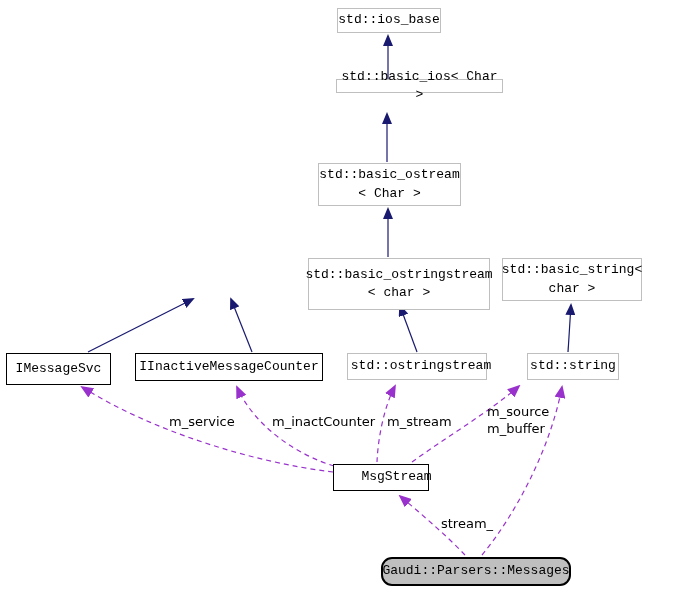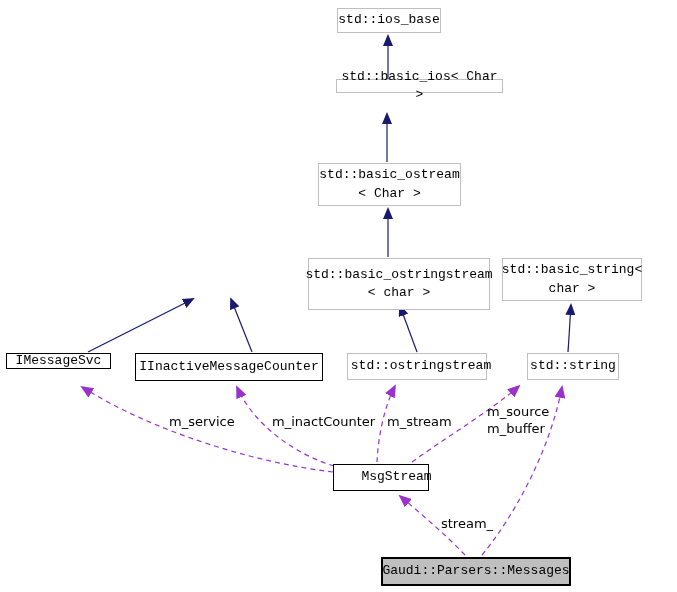--- a/index.html
+++ b/index.html
@@ -65,31 +65,31 @@
   <div class="node ext" style="left:318px;top:163px;width:143px;height:43px;">std::basic_ostream
 &lt; Char &gt;</div>
 
   <div class="node ext" style="left:308px;top:258px;width:182px;height:52px;">std::basic_ostringstream
 &lt; char &gt;</div>
 
   <div class="node ext" style="left:502px;top:258px;width:140px;height:43px;">std::basic_string&lt;
 char &gt;</div>
 
 
-  <div class="node prj" style="left:6px;top:353px;width:105px;height:16px;">IMessageSvc</div>
+  <div class="node prj" style="left:6px;top:353px;width:105px;height:32px;">IMessageSvc</div>
 
   <div class="node prj" style="left:135px;top:353px;width:188px;height:28px;">IInactiveMessageCounter</div>
 
   <div class="node ext" style="left:347px;top:353px;width:140px;height:27px;padding-left:8px;">std::ostringstream</div>
 
   <div class="node ext" style="left:527px;top:353px;width:92px;height:27px;">std::string</div>
 
   <div class="node prj" style="left:333px;top:464px;width:96px;height:27px;padding-left:31px;">MsgStream</div>
 
-  <div class="node focus" style="left:381px;top:557px;width:190px;height:29px;">Gaudi::Parsers::Messages</div>
+  <div class="node focus" style="left:381px;top:557px;width:190px;height:29px;border-radius:11px;">Gaudi::Parsers::Messages</div>
 
   <div class="edge-label" style="left:169px;top:413px;">m_service</div>
 
   <div class="edge-label" style="left:272px;top:413px;">m_inactCounter</div>
 
   <div class="edge-label" style="left:387px;top:413px;">m_stream</div>
 
   <div class="edge-label" style="left:487px;top:403px;">m_source
 m_buffer</div>
 

